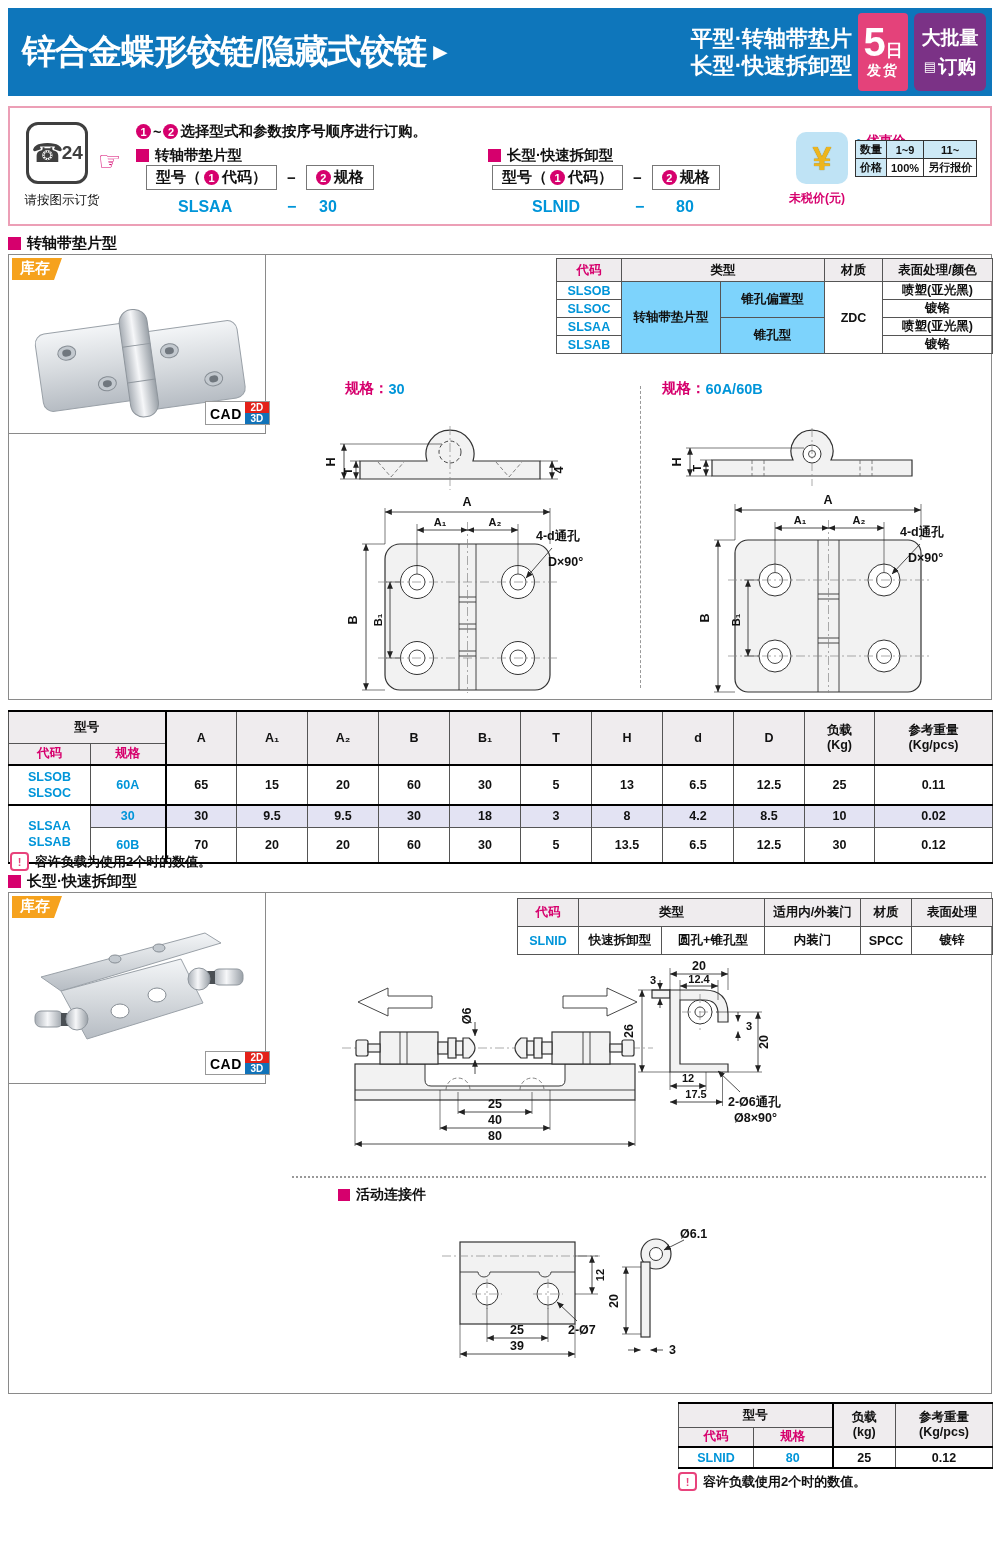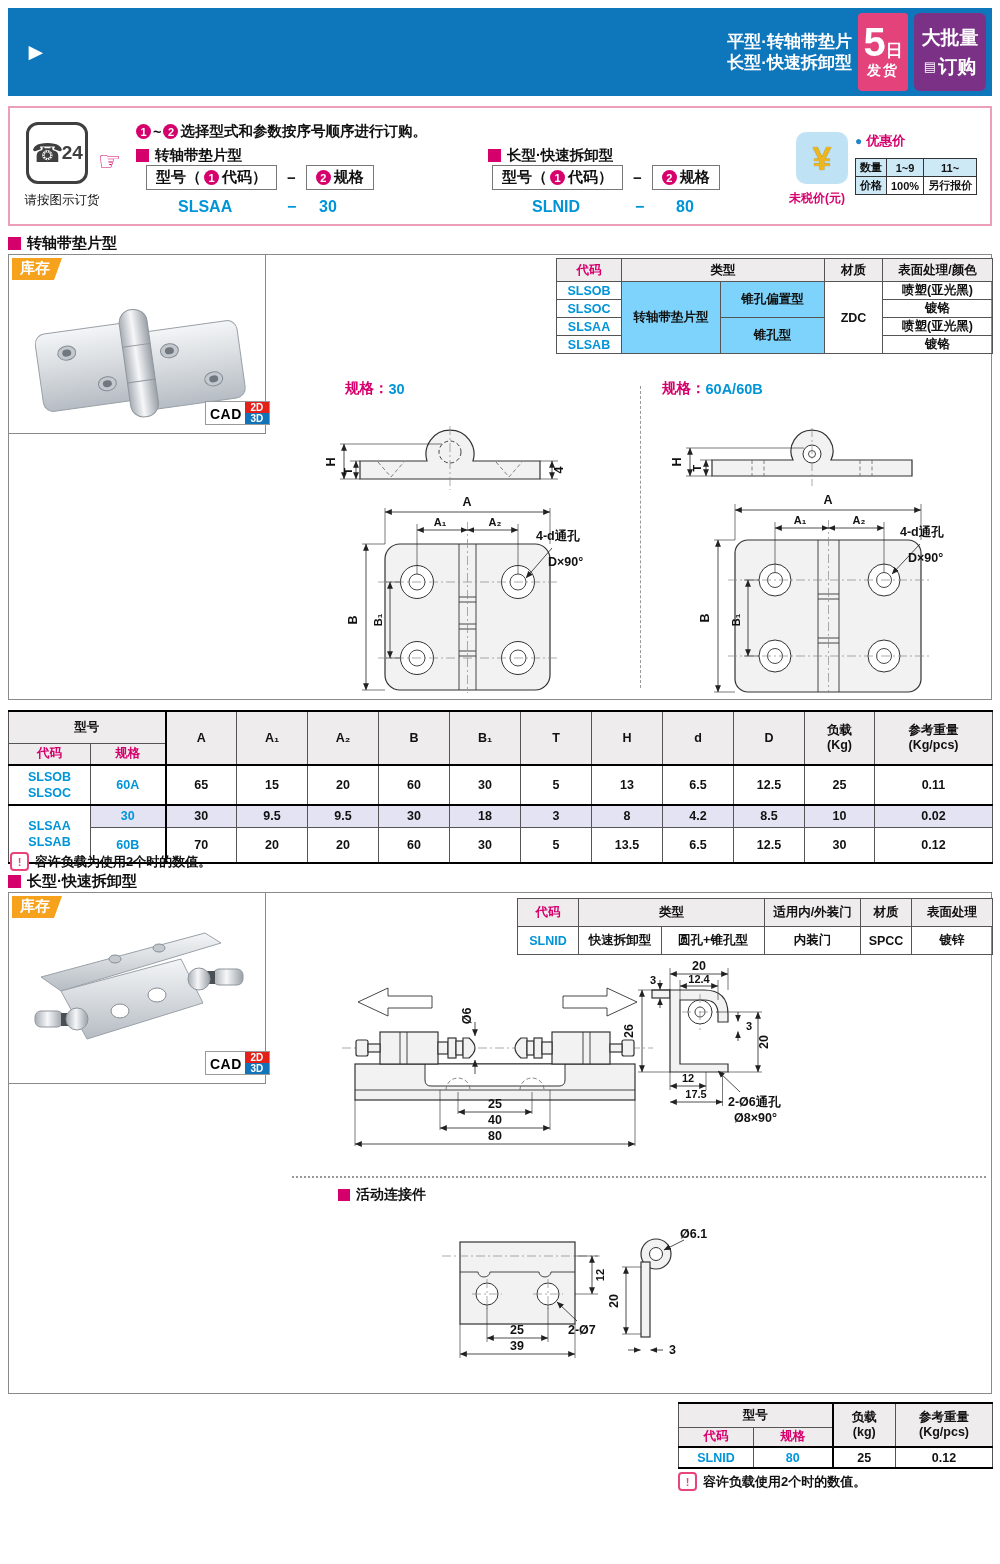--- a/index.html
+++ b/index.html
@@ -4,21 +4,21 @@
 <style>
   html,body{margin:0;padding:0;background:#fff;}
   .page{position:relative;width:1000px;height:1564px;background:#fff;overflow:hidden;
         font-family:"Liberation Sans","DejaVu Sans",sans-serif;color:#111;}
   .abs{position:absolute;}
 
   
   .hdr{background:#0e76bb;color:#fff;display:flex;align-items:center;padding:0 6px 0 14px;box-sizing:border-box;}
   .hdr-title{font-size:34px;font-weight:bold;white-space:nowrap;letter-spacing:-1px;}
   .hdr-arrow{font-size:24px;margin:0 4px 0 2px;}
-  .hdr-sub{font-size:17px;font-weight:bold;line-height:1.25;white-space:nowrap;margin-left:auto;}
+  .hdr-sub{font-size:22px;font-weight:bold;line-height:1.25;white-space:nowrap;margin-left:auto;}
   .badge-ship{width:50px;height:78px;background:#e4427a;color:#fff;border-radius:4px;margin-left:6px;
       display:flex;flex-direction:column;align-items:center;justify-content:center;}
   .badge-ship .b5{font-size:40px;font-weight:bold;line-height:0.9;}
   .badge-ship .bd{font-size:17px;font-weight:bold;}
   .badge-ship .bs{font-size:14px;font-weight:bold;letter-spacing:2px;}
   .badge-bulk{width:72px;height:78px;background:#7b3286;color:#fff;border-radius:6px;margin-left:6px;
       display:flex;flex-direction:column;align-items:center;justify-content:center;gap:3px;}
   .badge-bulk .l1{font-size:19px;font-weight:bold;}
   .badge-bulk .l2{font-size:19px;font-weight:bold;display:flex;align-items:center;gap:2px;}
   .badge-bulk .ic{font-size:13px;}
@@ -110,20 +110,21 @@
       </linearGradient>
       <linearGradient id="gbarrel" x1="0" y1="0" x2="1" y2="0">
         <stop offset="0" stop-color="#a8aeb5"></stop>
           <stop offset="0.45" stop-color="#f6f7f9"></stop>
           <stop offset="1" stop-color="#99a0a7"></stop>
       </linearGradient>
     </defs>
   </svg>
 
   <div class="abs hdr" style="left:8px;top:8px;width:984px;height:88px;">
+    <span class="hdr-title">锌合金蝶形铰链/隐藏式铰链</span>
     <span class="hdr-arrow">►</span>
     <span class="hdr-sub">
       <span style="display:block">平型·转轴带垫片</span>
       <span style="display:block">长型·快速拆卸型</span>
     </span>
     <span class="badge-ship">
       <span style="display:flex;align-items:baseline;">
         <span class="b5">5</span>
         <span class="bd">日</span>
       </span>
@@ -192,21 +193,21 @@
     <span class="abs codeblue" style="left:522px;top:90px;">SLNID</span>
     <span class="abs codeblue" style="left:625px;top:90px;">−</span>
     <span class="abs codeblue" style="left:666px;top:90px;">80</span>
 
     <div class="abs yenic" style="left:786px;top:24px;width:52px;height:52px;">¥</div>
     <div class="abs mag" style="left:779px;top:82px;font-size:12px;font-weight:bold;">未税价(元)</div>
     <div class="abs ptitle" style="left:845px;top:24px;">
       <span class="pdot">●</span>
       <span class="mag">优惠价</span>
     </div>
-    <table class="abs pt" style="left:845px;top:50px;">
+    <table class="abs pt" style="left:845px;top:32px;">
       <tbody>
           <tr>
         <td class="lb">数量</td>
         <td class="lb">1~9</td>
         <td class="lb">11~</td>
       </tr>
       <tr>
         <td class="lb">价格</td>
         <td>100%</td>
         <td>另行报价</td>

